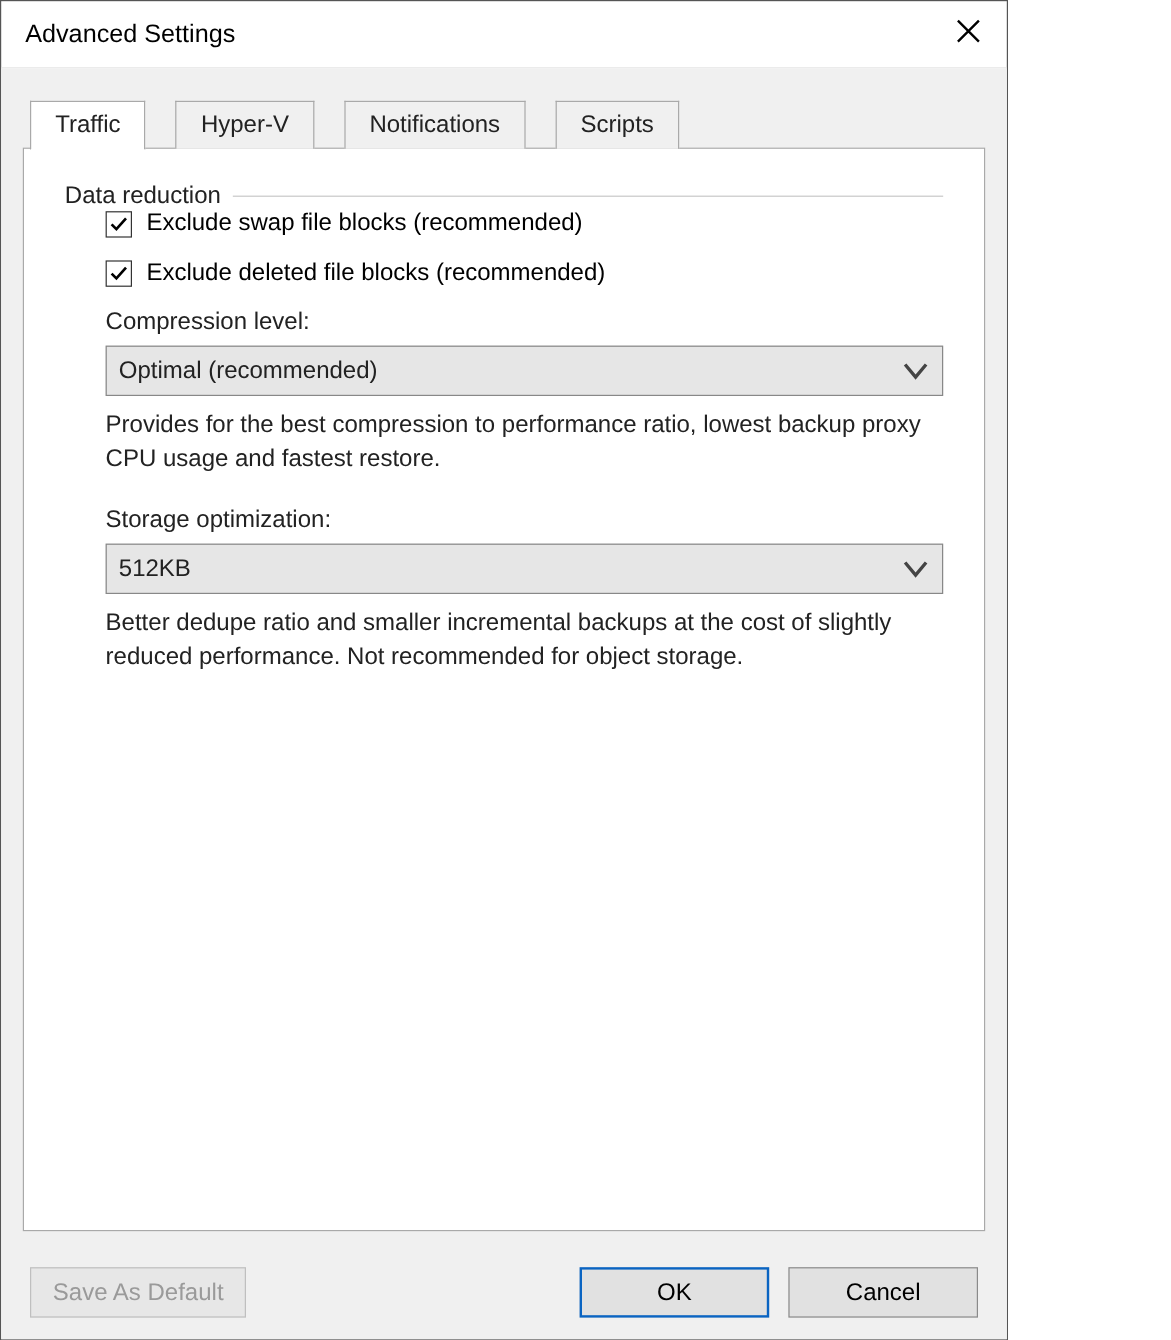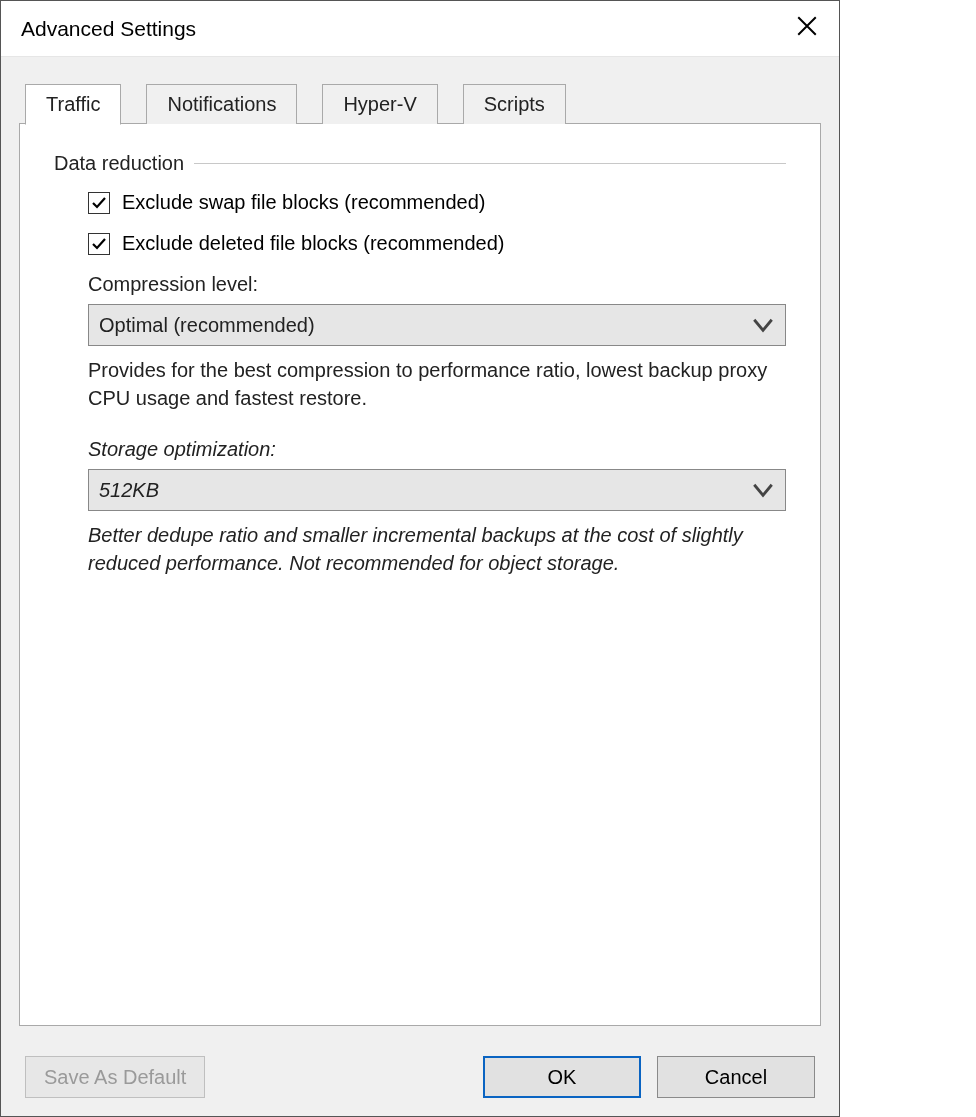--- a/index.html
+++ b/index.html
@@ -73,21 +73,20 @@
     border: 1px solid #a9a9a9;
     margin-top: -1px;
     position: relative;
     z-index: 1;
     padding: 28px 34px 20px 34px;
   }
 
   .groupbox {}
   .grp-head {
     display: flex; align-items: center;
-    margin-bottom: 16px;
   }
   .grp-head .lbl { font-size: 20px; color: #222; }
   .grp-head .line {
     flex: 1; height: 1px; background: #c8c8c8; margin-left: 10px;
   }
 
   .row-check {
     display: flex; align-items: flex-end;
     margin-left: 34px;
     margin-bottom: 18px;
@@ -123,21 +122,21 @@
   .combo .value { flex: 1; font-size: 20px; color: #222; }
   .combo .chev {
     width: 28px; height: 28px;
     display: flex; align-items: center; justify-content: center;
   }
   .desc {
     font-size: 20px; color: #222;
     margin-top: 10px;
     line-height: 1.4;
   }
-  .field-block + .field-block { margin-top: 26px; font-style: italic; }
+  .field-block + .field-block { margin-top: 26px; }
 
   .footer {
     height: 72px;
     display: flex; align-items: flex-end;
     padding: 0 6px;
     gap: 16px;
   }
   .btn {
     height: 42px;
     min-width: 158px;
@@ -173,22 +172,22 @@
             <path d="M1 1 L15 15 M15 1 L1 15" stroke="#000" stroke-width="1.6" fill="none"></path>
           </svg>
       </span>
     </div>
   </div>
 
   <div class="client">
 
     <div class="tabstrip">
       <div class="tab active"><span>Traffic</span></div>
+      <div class="tab"><span>Hyper-V</span></div>
       <div class="tab"><span>Notifications</span></div>
-      <div class="tab"><span>Hyper-V</span></div>
       <div class="tab"><span>Scripts</span></div>
     </div>
 
     <div class="tabpanel">
 
       <div class="groupbox">
         <div class="grp-head">
           <span class="lbl">Data reduction</span>
           <span class="line"></span>
         </div>

